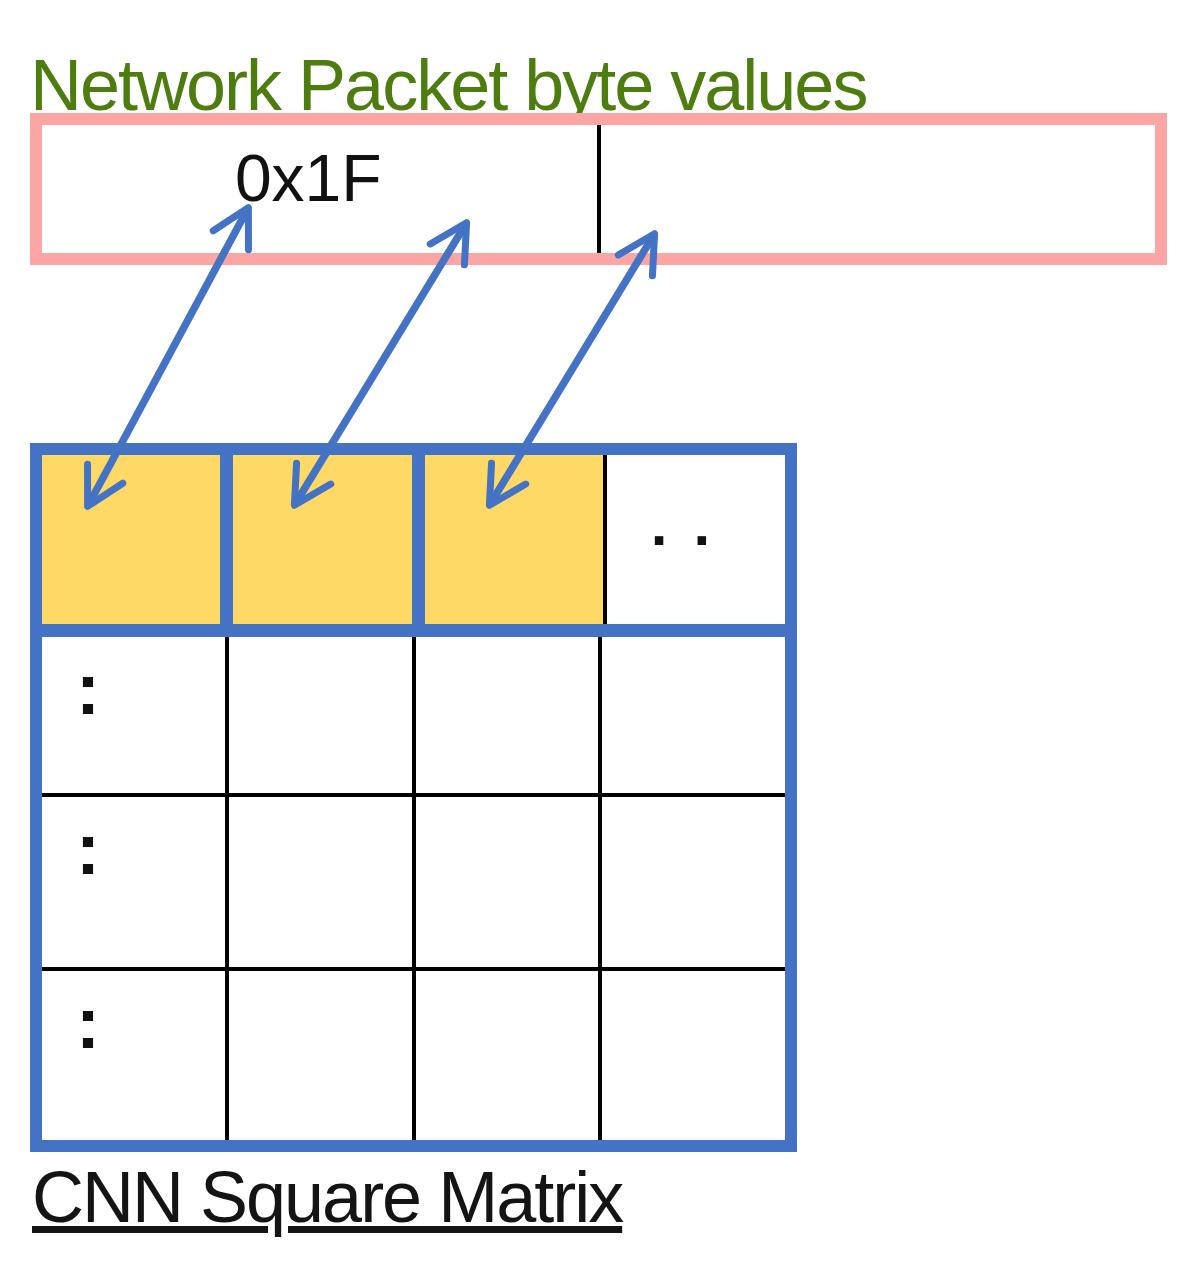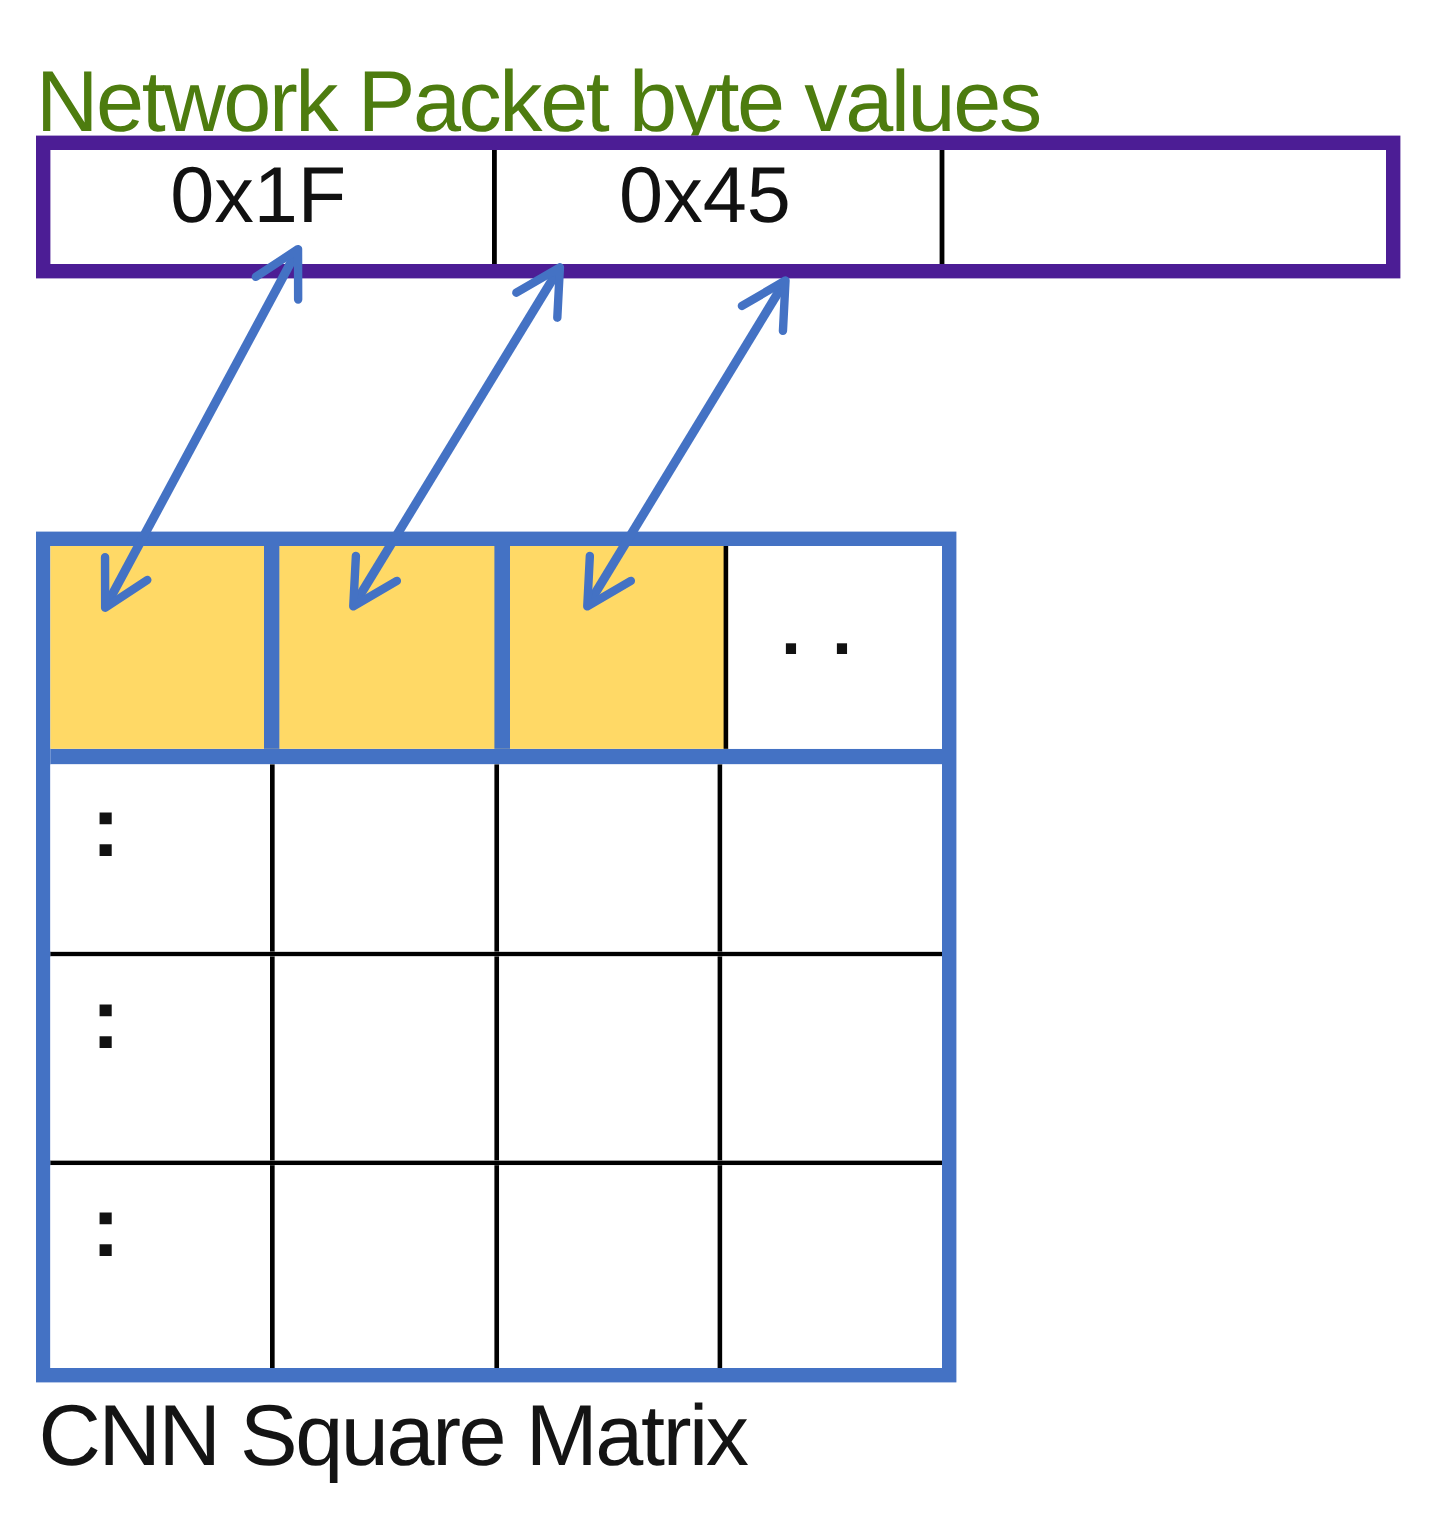--- a/index.html
+++ b/index.html
@@ -6,22 +6,22 @@
   .canvas{
     position:relative;width:1196px;height:1272px;background:#ffffff;
     font-family:"Liberation Sans", sans-serif;overflow:hidden;color:#141414;
   }
   .title{
     position:absolute;left:30px;top:14px;font-size:72px;line-height:1.1;
     letter-spacing:-2px;color:#4d7c0f;white-space:nowrap;margin-top:32px;
   }
   
   .packet{
-    position:absolute;left:30px;top:113px;width:1137px;height:119px;
-    border:12px solid #4c1d95;box-sizing:border-box;background:#fff;display:flex;
+    position:absolute;left:30px;top:113px;width:1137px;height:152px;
+    border:12px solid #fca5a5;box-sizing:border-box;background:#fff;display:flex;
   }
   .pcell{
     flex:1;display:flex;align-items:center;justify-content:center;
     padding-bottom:22px;padding-right:22px;font-size:66px;color:#111;
   }
   .pcell.sep{border-right:4px solid #000;}
   
   .arrows{position:absolute;left:0;top:0;z-index:6;pointer-events:none;}
   
   .matrix{
@@ -42,36 +42,33 @@
   .dots{
     position:absolute;left:44px;top:40px;font-size:60px;font-weight:700;
     letter-spacing:26px;line-height:1;color:#111;
   }
   .colon{
     position:absolute;left:34px;top:16px;font-size:72px;font-weight:700;
     line-height:1;color:#111;
   }
   .caption{
     position:absolute;left:32px;top:1158px;font-size:72px;line-height:1.1;
-    letter-spacing:-2px;color:#141414;white-space:nowrap;
+    letter-spacing:-2px;color:#141414;white-space:nowrap;text-decoration:underline;
   }
 </style>
 </head>
 <body>
 
 <div class="canvas">
 
   <div class="title">Network Packet byte values</div>
 
   <div class="packet">
     <div class="pcell sep">
       <span>0x1F</span>
-    </div>
-    <div class="pcell sep">
-      <span>0x45</span>
     </div>
     <div class="pcell">
       <span></span>
     </div>
   </div>
 
   <svg class="arrows" width="1196" height="1272" viewBox="0 0 1196 1272">
     <defs>
       <marker id="ah" viewBox="0 0 56 56" refX="42" refY="28" markerWidth="56" markerHeight="56" markerUnits="userSpaceOnUse" orient="auto-start-reverse">
         <path d="M10,8 L47,28 L10,48" fill="none" stroke="#4472C4" stroke-width="7" stroke-linecap="round" stroke-linejoin="round"></path>

